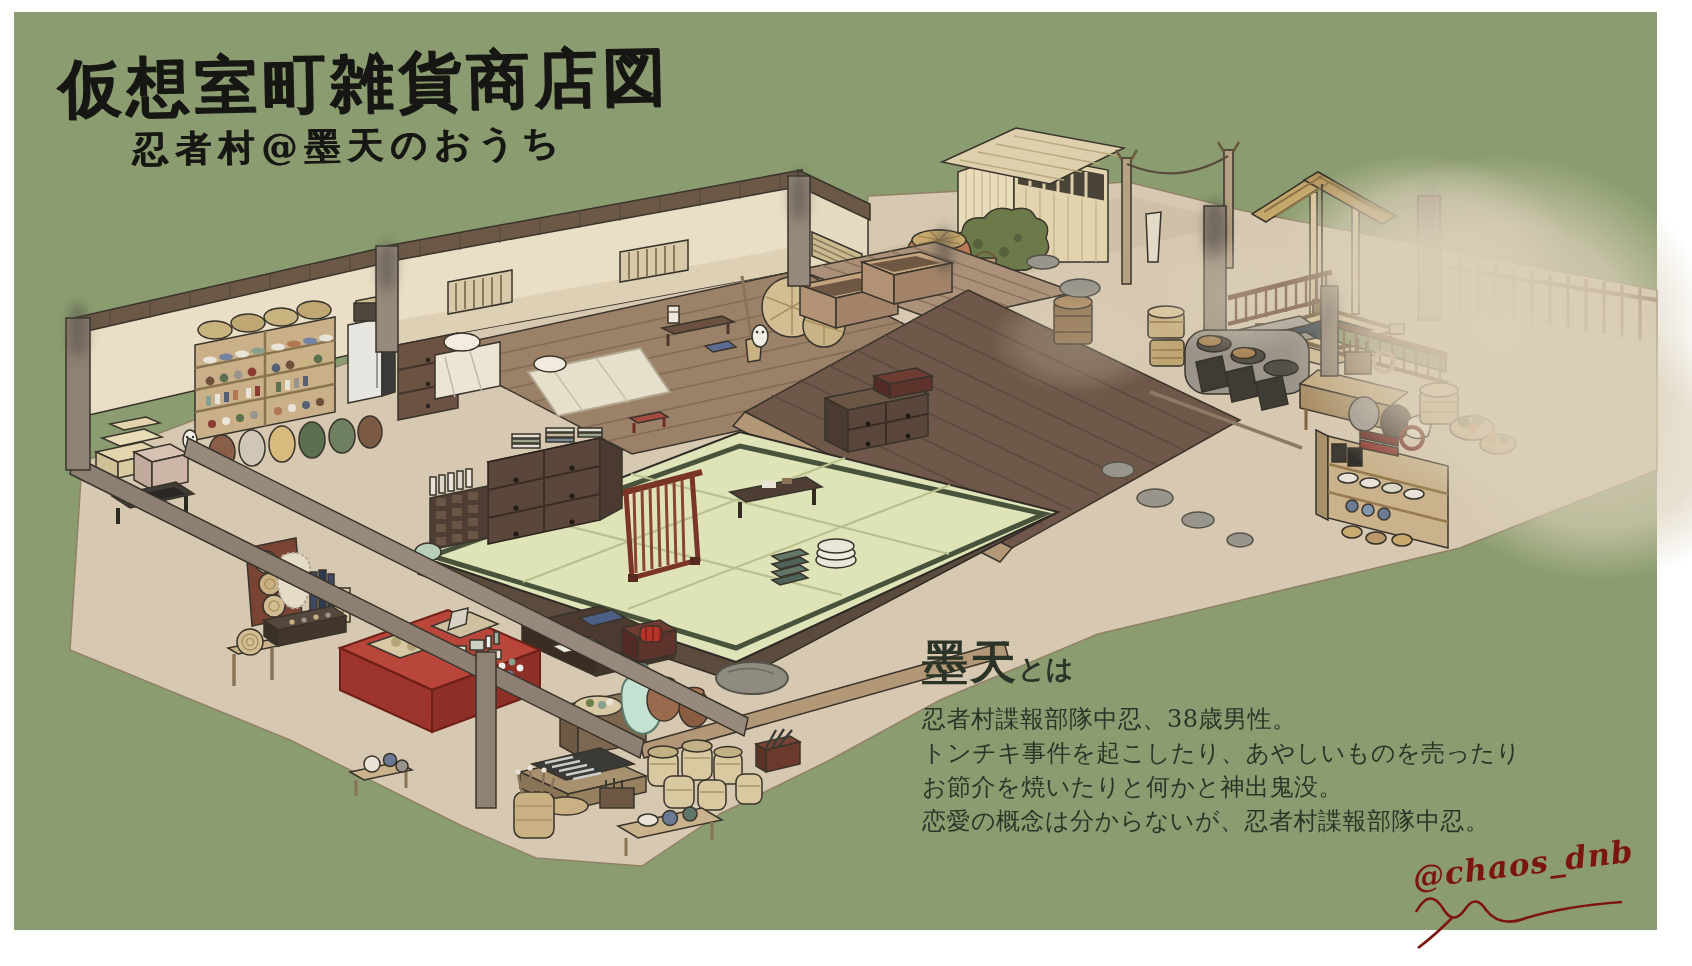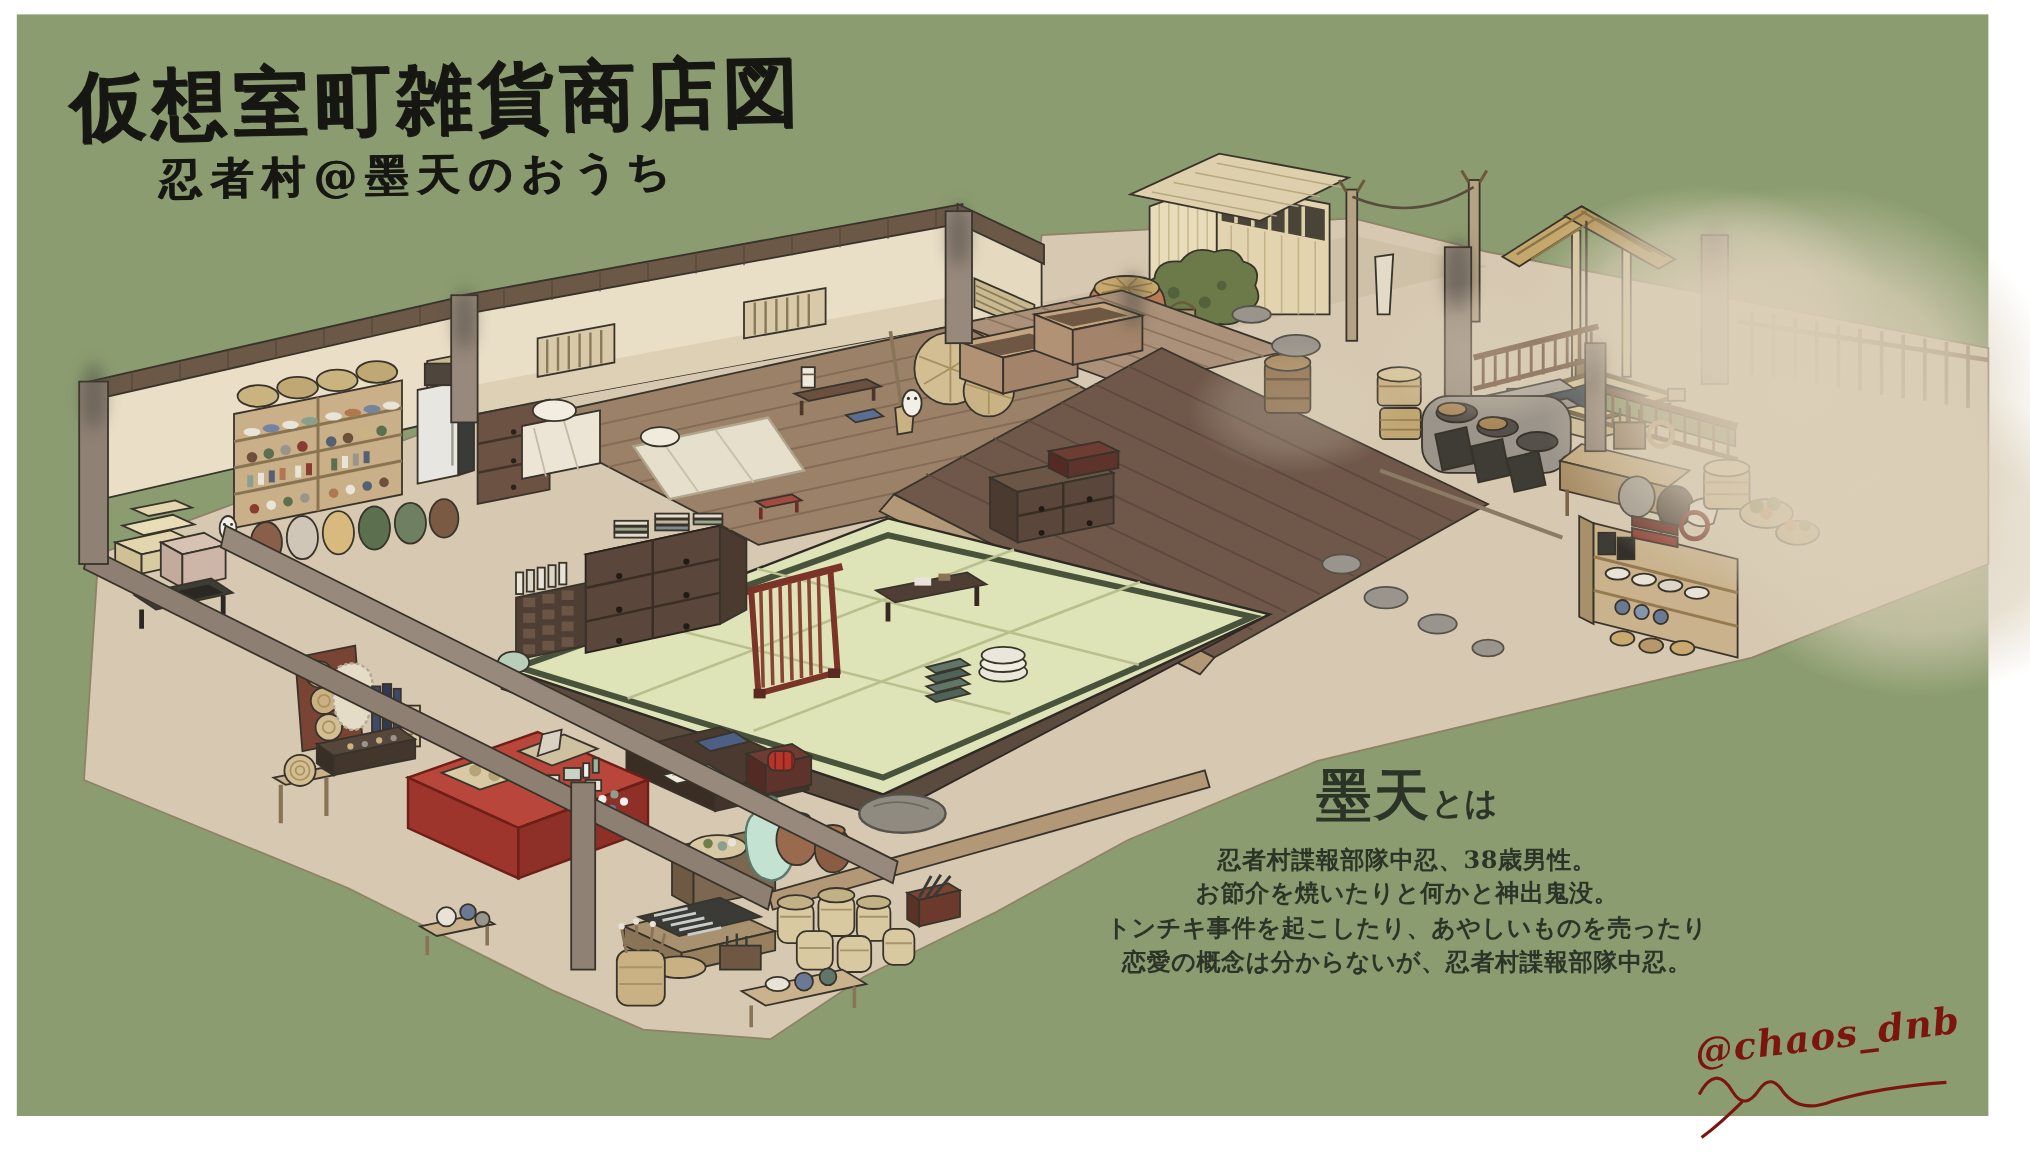--- a/index.html
+++ b/index.html
@@ -1,25 +1,25 @@
 <!DOCTYPE html>
 <html><head>
 <meta charset="utf-8">
 <style>
   html,body{margin:0;padding:0;background:#ffffff;width:1692px;height:966px;overflow:hidden;}
   #stage{position:relative;width:1692px;height:966px;background:#ffffff;font-family:"DejaVu Serif",serif;}
   #art{position:absolute;left:0;top:0;}
   .txt{position:absolute;color:#161613;white-space:nowrap;}
   #title{left:58px;top:40px;font-size:63px;font-weight:900;letter-spacing:5px;transform:rotate(-1.2deg);text-shadow:1px 1px 0 #1a1a17;}
   #subtitle{left:132px;top:122px;font-size:36px;font-weight:900;letter-spacing:7px;transform:rotate(-1deg);text-shadow:1px 0 0 #1a1a17;}
-  #profile{left:922px;top:632px;color:#2c3428;text-align:center;}
+  #profile{left:922px;top:632px;color:#2c3428;}
   #profile .head{font-size:0;margin-bottom:8px;}
   #profile .head .big{font-size:46px;font-weight:700;letter-spacing:2px;}
   #profile .head .small{font-size:27px;font-weight:600;}
-  #profile .line{font-size:20px;line-height:1.42;letter-spacing:0.5px;font-weight:bold;}
+  #profile .line{font-size:24px;line-height:1.42;letter-spacing:0.5px;}
   #signature{left:1412px;top:846px;font-size:31px;font-style:italic;font-weight:700;color:#7c150d;transform:rotate(-7deg);font-family:"DejaVu Serif",serif;letter-spacing:1px;}
   .o{stroke:#39342b;stroke-width:1.5;}
 </style>
 </head>
 <body>
 
 <div id="stage">
 <svg id="art" width="1692" height="966" viewBox="0 0 1692 966">
   <defs>
     <radialGradient id="mist" cx="50%" cy="50%" r="50%">
@@ -681,19 +681,19 @@
 </svg>
 
 <div id="title" class="txt">仮想室町雑貨商店図</div>
 <div id="subtitle" class="txt">忍者村@墨天のおうち</div>
 
 <div id="profile" class="txt">
   <div class="head">
     <span class="big">墨天</span><span class="small">とは</span>
   </div>
   <div class="line">忍者村諜報部隊中忍、38歳男性。</div>
+  <div class="line">トンチキ事件を起こしたり、あやしいものを売ったり</div>
   <div class="line">お節介を焼いたりと何かと神出鬼没。</div>
-  <div class="line">トンチキ事件を起こしたり、あやしいものを売ったり</div>
   <div class="line">恋愛の概念は分からないが、忍者村諜報部隊中忍。</div>
 </div>
 
 <div id="signature" class="txt">@chaos_dnb</div>
 </div>
 
 </body></html>

